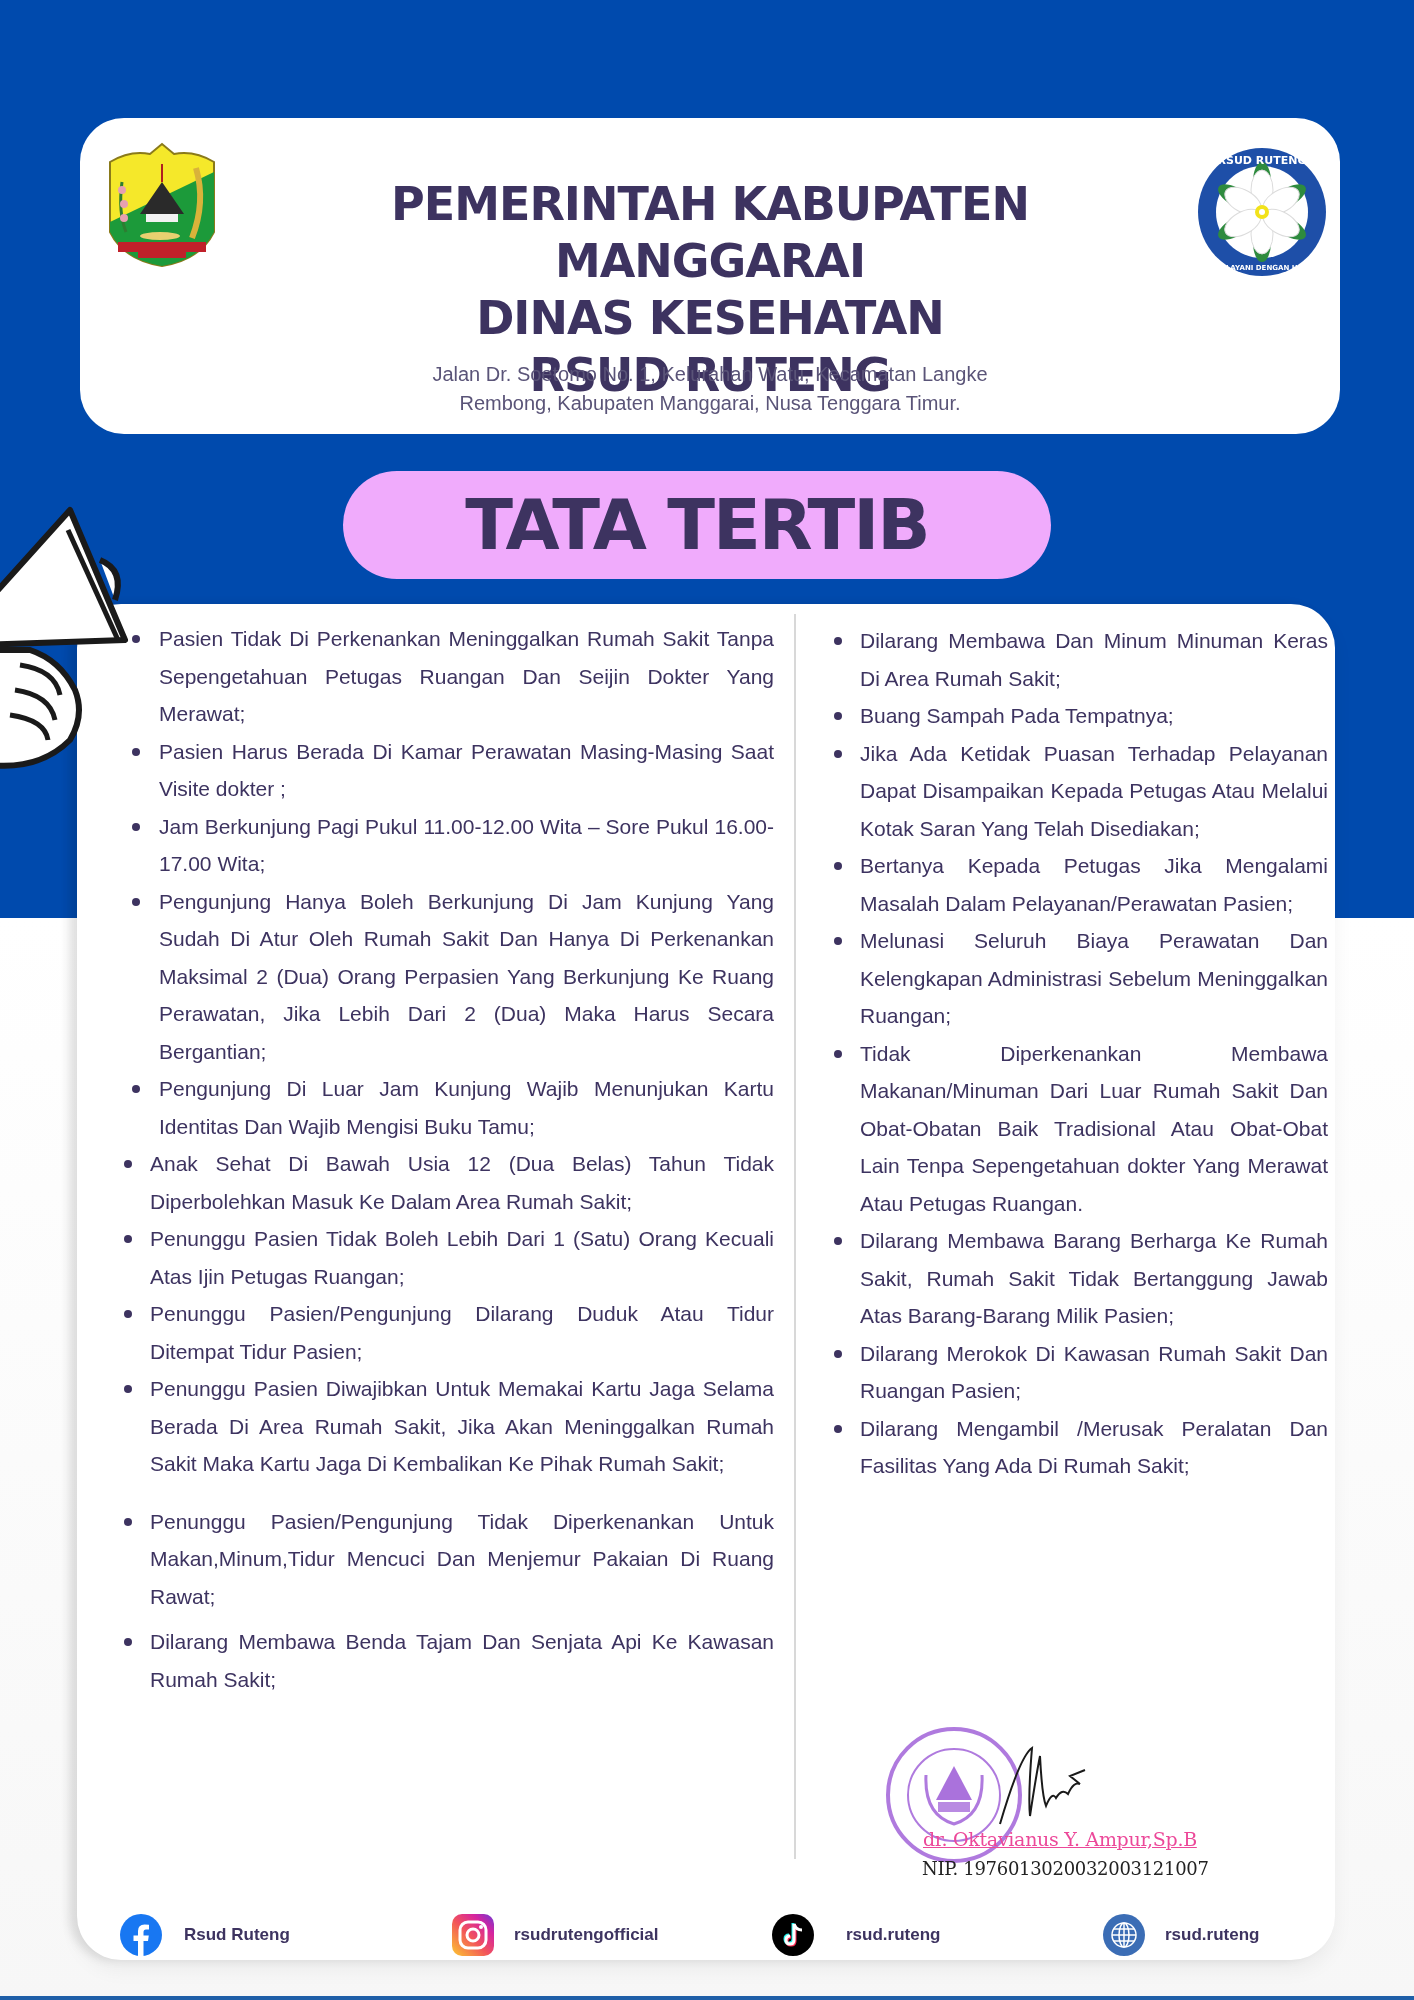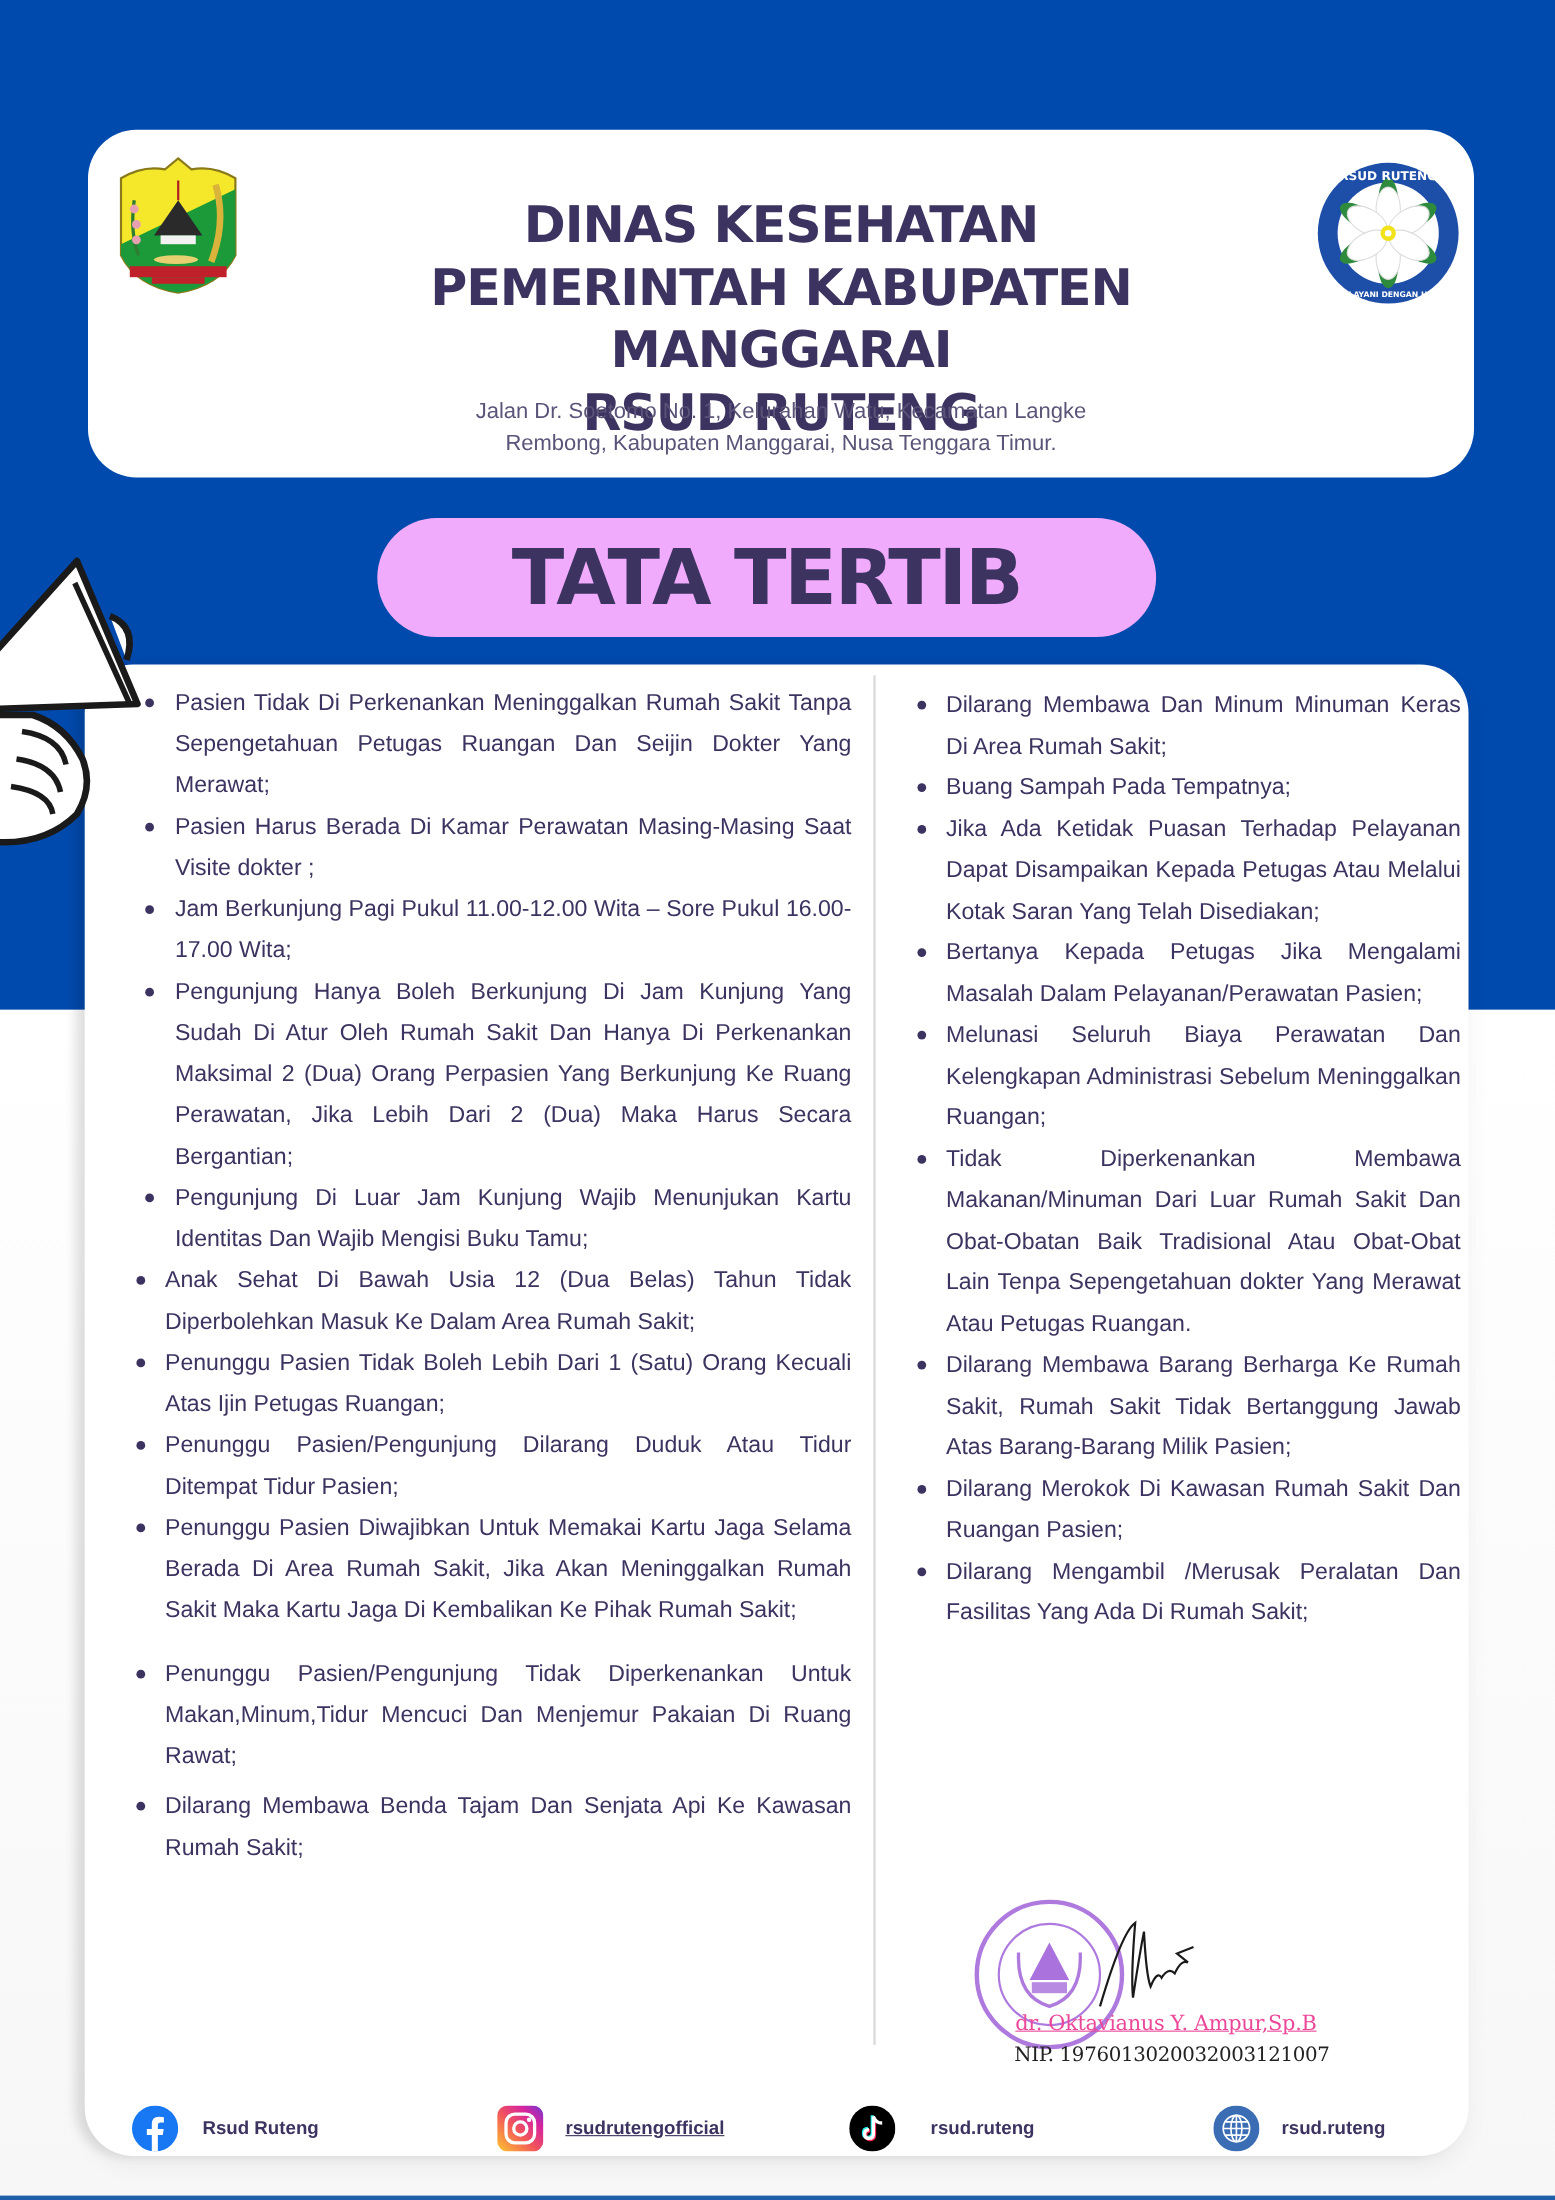--- a/index.html
+++ b/index.html
@@ -151,22 +151,22 @@
       <ellipse cx="85" cy="77" rx="11" ry="20" transform="rotate(-60 85 77)"></ellipse>
     </g>
     <circle cx="66" cy="66" r="7" fill="#f2e21a"></circle>
     <circle cx="66" cy="66" r="3" fill="#ffffff"></circle>
     <text x="66" y="18" text-anchor="middle" font-family="DejaVu Sans, sans-serif" font-weight="bold" font-size="11" fill="#ffffff">RSUD RUTENG</text>
     <text x="66" y="124" text-anchor="middle" font-family="DejaVu Sans, sans-serif" font-weight="bold" font-size="7" fill="#ffffff">MELAYANI DENGAN HATI</text>
   </svg>
 </div>
 
 <div class="header-titles">
+  <div class="t">PEMERINTAH KABUPATEN MANGGARAI</div>
   <div class="t">DINAS KESEHATAN</div>
-  <div class="t">PEMERINTAH KABUPATEN MANGGARAI</div>
   <div class="t">RSUD RUTENG</div>
 </div>
 
 <div class="address">
   <div>Jalan Dr. Soetomo No. 1, Kelurahan Watu, Kecamatan Langke</div>
   <div>Rembong, Kabupaten Manggarai, Nusa Tenggara Timur.</div>
 </div>
 
 <div class="title-pill">
   <span>TATA TERTIB</span>
@@ -255,21 +255,21 @@
           <stop offset="0.75" stop-color="#d6249f"></stop>
           <stop offset="1" stop-color="#6a3ad6"></stop>
         </linearGradient>
       </defs>
       <rect x="0" y="0" width="42" height="42" rx="10" fill="url(#ig)"></rect>
       <rect x="8" y="8" width="26" height="26" rx="8" fill="none" stroke="#ffffff" stroke-width="3"></rect>
       <circle cx="21" cy="21" r="6" fill="none" stroke="#ffffff" stroke-width="3"></circle>
       <circle cx="29" cy="13" r="2" fill="#ffffff"></circle>
     </svg>
   </span>
-  <span class="lbl" style="margin-left:20px;text-decoration:underline;">rsudrutengofficial</span>
+  <span class="lbl" style="margin-left:20px;">rsudrutengofficial</span>
 </div>
 
 <div class="social" style="left:772px; top:1914px;">
   <span class="ic">
     <svg width="42" height="42" viewBox="0 0 42 42">
       <circle cx="21" cy="21" r="21" fill="#000000"></circle>
       <path d="M22 10 V26 Q22 30 18 30 Q14 30 14 26 Q14 22 18 22" fill="none" stroke="#25f4ee" stroke-width="3" transform="translate(-1,-1)"></path>
       <path d="M22 10 V26 Q22 30 18 30 Q14 30 14 26 Q14 22 18 22" fill="none" stroke="#fe2c55" stroke-width="3" transform="translate(1,1)"></path>
       <path d="M22 10 V26 Q22 30 18 30 Q14 30 14 26 Q14 22 18 22" fill="none" stroke="#ffffff" stroke-width="3"></path>
       <path d="M22 10 Q24 16 30 16" fill="none" stroke="#ffffff" stroke-width="3"></path>

